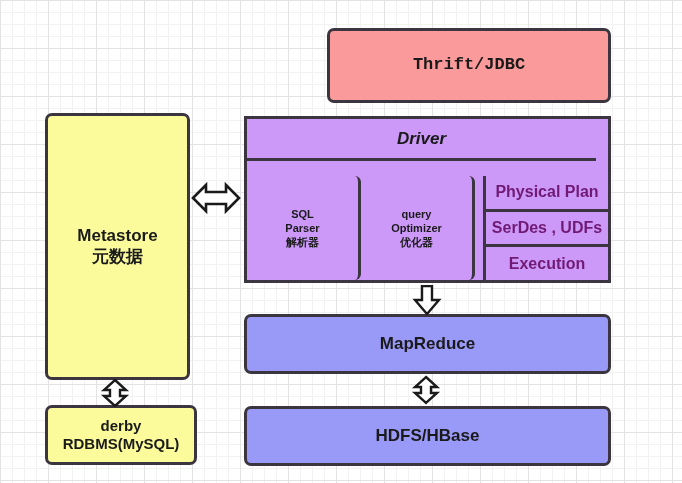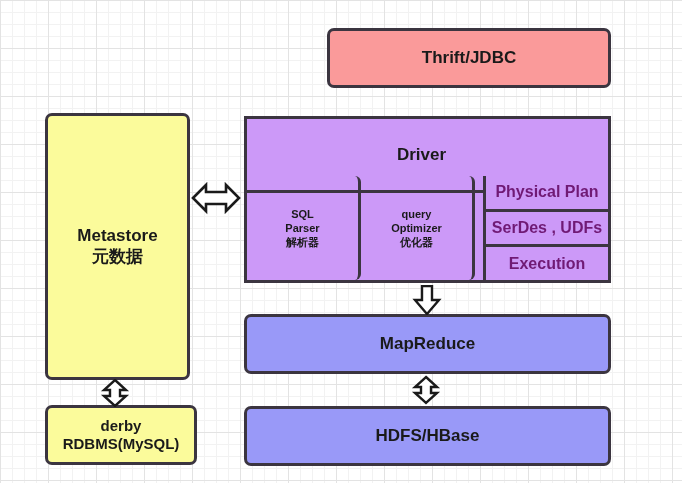--- a/index.html
+++ b/index.html
@@ -46,22 +46,23 @@
   .pink   { background: #fa9a9a; }
   .yellow { background: #fbfb9b; }
   .blue   { background: #9999f8; }
 
   
   #cmd-shell {
     left: 45px; top: 28px; width: 267px; height: 65px;
     font-size: 17px;
   }
   #thrift-jdbc {
-    left: 327px; top: 28px; width: 284px; height: 60px;
-    font-size: 17px;
+    left: 327px; top: 28px; width: 284px; height: 75px;
+    font-size: 17px;
+    font-family: Liberation Mono, monospace;
   }
 
   
   #metastore {
     left: 45px; top: 113px; width: 145px; height: 267px;
     font-size: 17px;
   }
   #derby {
     left: 45px; top: 405px; width: 152px; height: 60px;
     font-size: 15px;
@@ -70,25 +71,26 @@
   
   #driver-container {
     position: absolute;
     left: 244px; top: 116px; width: 367px; height: 167px;
     box-sizing: border-box;
     border: 3px solid #3b3540;
     background: #cc99f8;
   }
   #driver-header {
     position: absolute;
-    left: 0; top: 0; right: 12px; height: 74px;
+    left: 0; top: 0; right: 12px; height: 42px;
     display: flex; align-items: center; justify-content: center;
     font-size: 17px; font-weight: bold; color: #1a1a1a;
     border-bottom: 3px solid #3b3540;
     box-sizing: border-box;
+    font-style: italic;
   }
   #driver-cols {
     position: absolute;
     left: 0; top: 57px; right: 0; bottom: 0;
     display: flex;
     box-sizing: border-box;
   }
   .dcol {
     display: flex;
     align-items: center;

